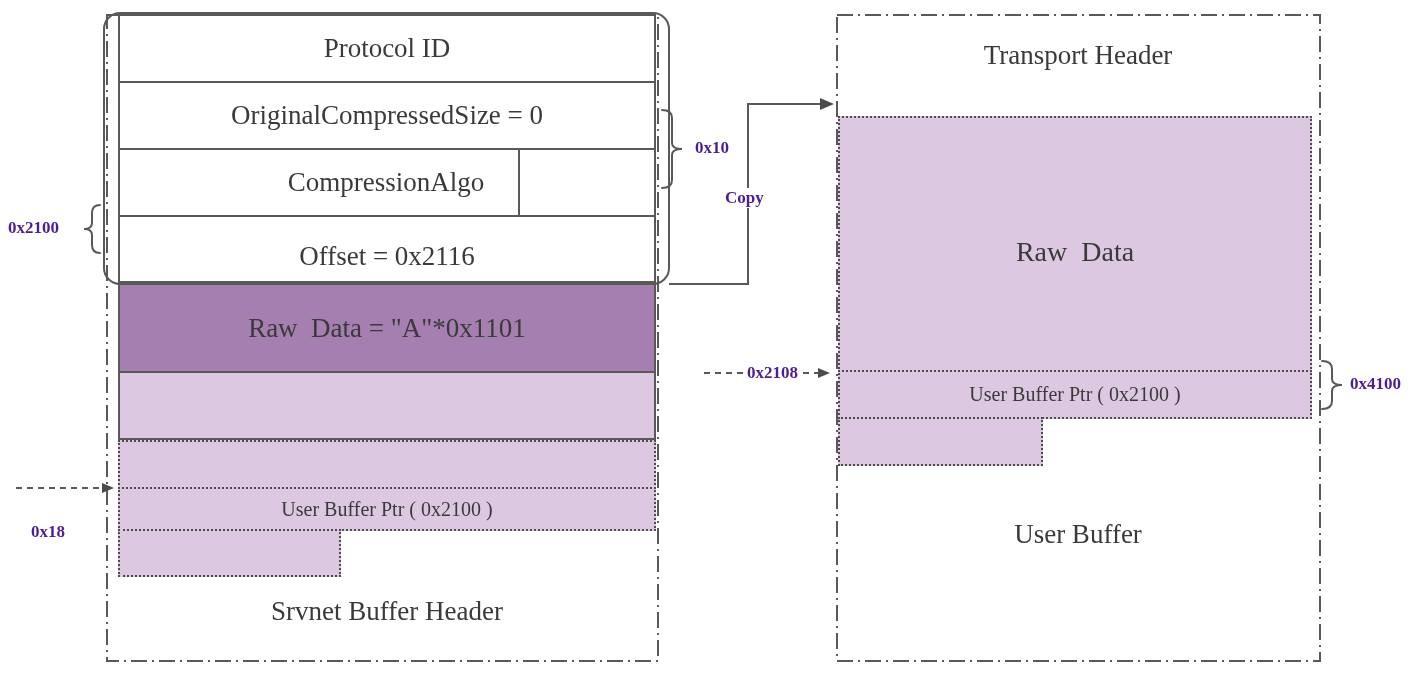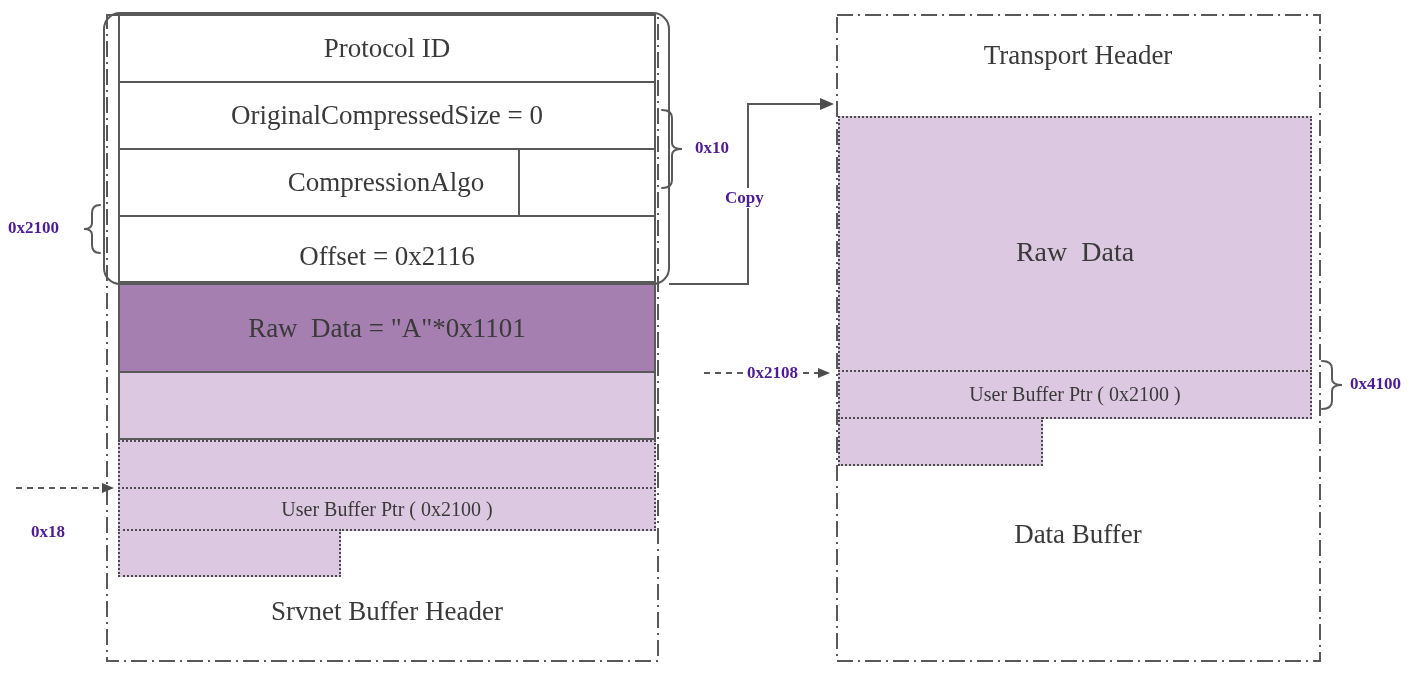--- a/index.html
+++ b/index.html
@@ -92,21 +92,21 @@
   <div class="dot" id="dotA"></div>
   <div class="dot" id="dotB">User Buffer Ptr ( 0x2100 )</div>
   <div class="dot" id="dotC"></div>
 
   <div class="caption" id="titleR">Transport Header</div>
 
   <div class="caption" id="capL">Srvnet Buffer Header</div>
   <div class="dot" id="rraw">Raw  Data</div>
   <div class="dot" id="rptr">User Buffer Ptr ( 0x2100 )</div>
   <div class="dot" id="rsmall"></div>
-  <div class="caption" id="capR">Data Buffer</div>
+  <div class="caption" id="capR">User Buffer</div>
 
   <div class="lbl" id="lbl2100">0x2100</div>
   <div class="lbl" id="lbl10">0x10</div>
   <div class="lbl" id="lblCopy">Copy</div>
   <div class="lbl" id="lbl18">0x18</div>
   <div class="lbl" id="lbl2108">0x2108</div>
   <div class="lbl" id="lbl4100">0x4100</div>
 
   <svg class="overlay" viewBox="0 0 1422 682" xmlns="http://www.w3.org/2000/svg">
 

